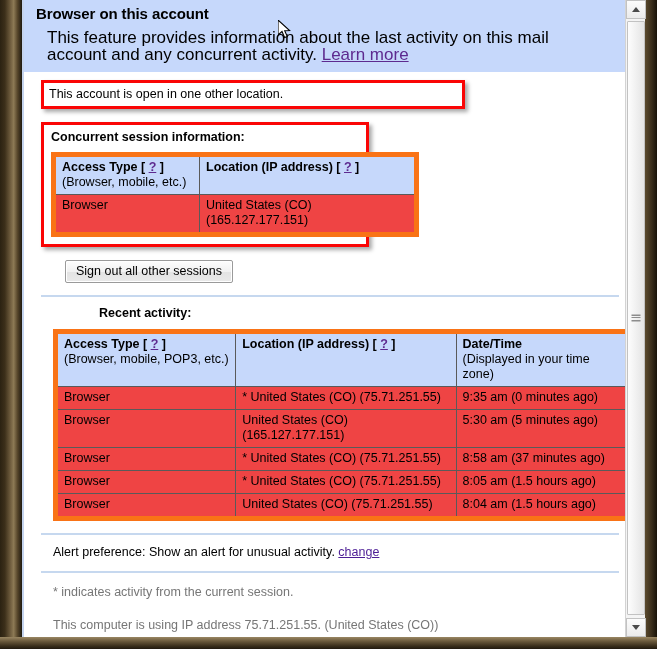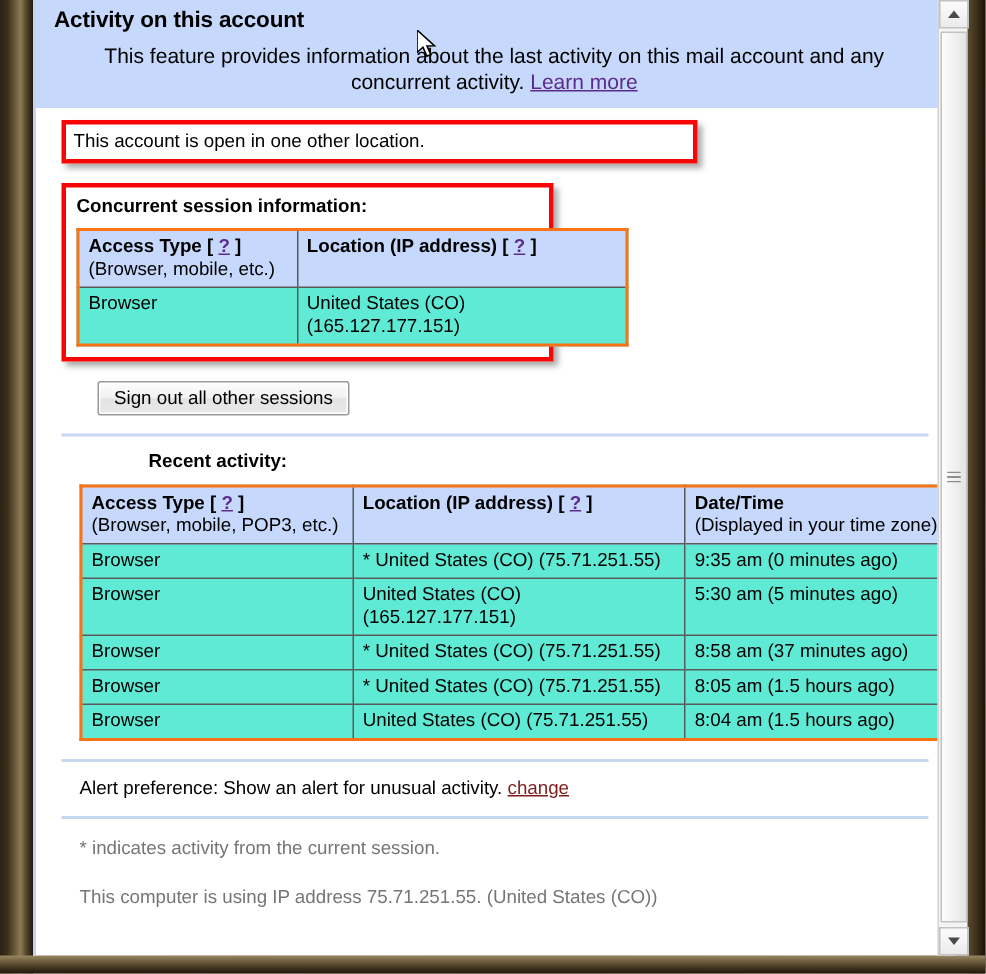--- a/index.html
+++ b/index.html
@@ -48,28 +48,27 @@
   #banner {
     background: #c6d8fb;
     padding: 5px 10px 9px 12px;
   }
   #banner-title {
     font-size: 15px; font-weight: bold; color: #000;
     letter-spacing: -0.1px;
     margin: 0 0 7px 0;
   }
   #banner-desc {
-    font-size: 14px; color: #000;
+    font-size: 17px; color: #000;
     line-height: 17px;
     padding-left: 11px;
     padding-right: 14px;
-    text-align: center;
   }
   a.lnk-purple { color: #5d2a8f; text-decoration: underline; }
-  a.lnk-blue { color: #7f1d1d; text-decoration: underline; }
+  a.lnk-blue { color: #4c1d95; text-decoration: underline; }
 
   
   #content { padding: 0 12px 0 12px; position: relative; }
 
   .redbox {
     border: 3px solid #fa0505;
     box-shadow: 3px 3px 4px rgba(0,0,0,0.34);
     background: #fff;
     position: relative;
   }
@@ -87,23 +86,23 @@
     width: 328px;
     padding: 5px 8px 7px 7px;
   }
   .section-label {
     font-size: 12.5px; font-weight: bold; color: #000;
     margin-bottom: 8px;
   }
 
   table.acttable {
     border-collapse: collapse;
-    border: 2px solid #f97316;
+    border: 5px solid #f97316;
     font-size: 12.5px;
-    background: #5eead4;
+    background: #ef4444;
   }
   table.acttable td, table.acttable th {
     border: 1px solid #5a5a5a;
     padding: 3px 6px 4px 6px;
     vertical-align: top;
     text-align: left;
     font-weight: normal;
     color: #000;
     line-height: 15px;
   }
@@ -219,21 +218,21 @@
 <body>
 
 <div id="desktop-bg"></div>
 <div id="frame-left"></div>
 <div id="frame-right"></div>
 <div id="frame-bottom"></div>
 
 <div id="page">
 
   <div id="banner">
-    <div id="banner-title">Activity on this account</div>
+    <div id="banner-title">Browser on this account</div>
     <div id="banner-desc"><span>This feature provides information about the last activity on this mail account and any concurrent activity. </span><a href="#" class="lnk-purple">Learn more</a></div>
   </div>
 
   <div id="content">
 
     <div id="redbox-1" class="redbox">
       <div class="line-open">This account is open in one other location.</div>
     </div>
 
     <div id="redbox-2" class="redbox">

